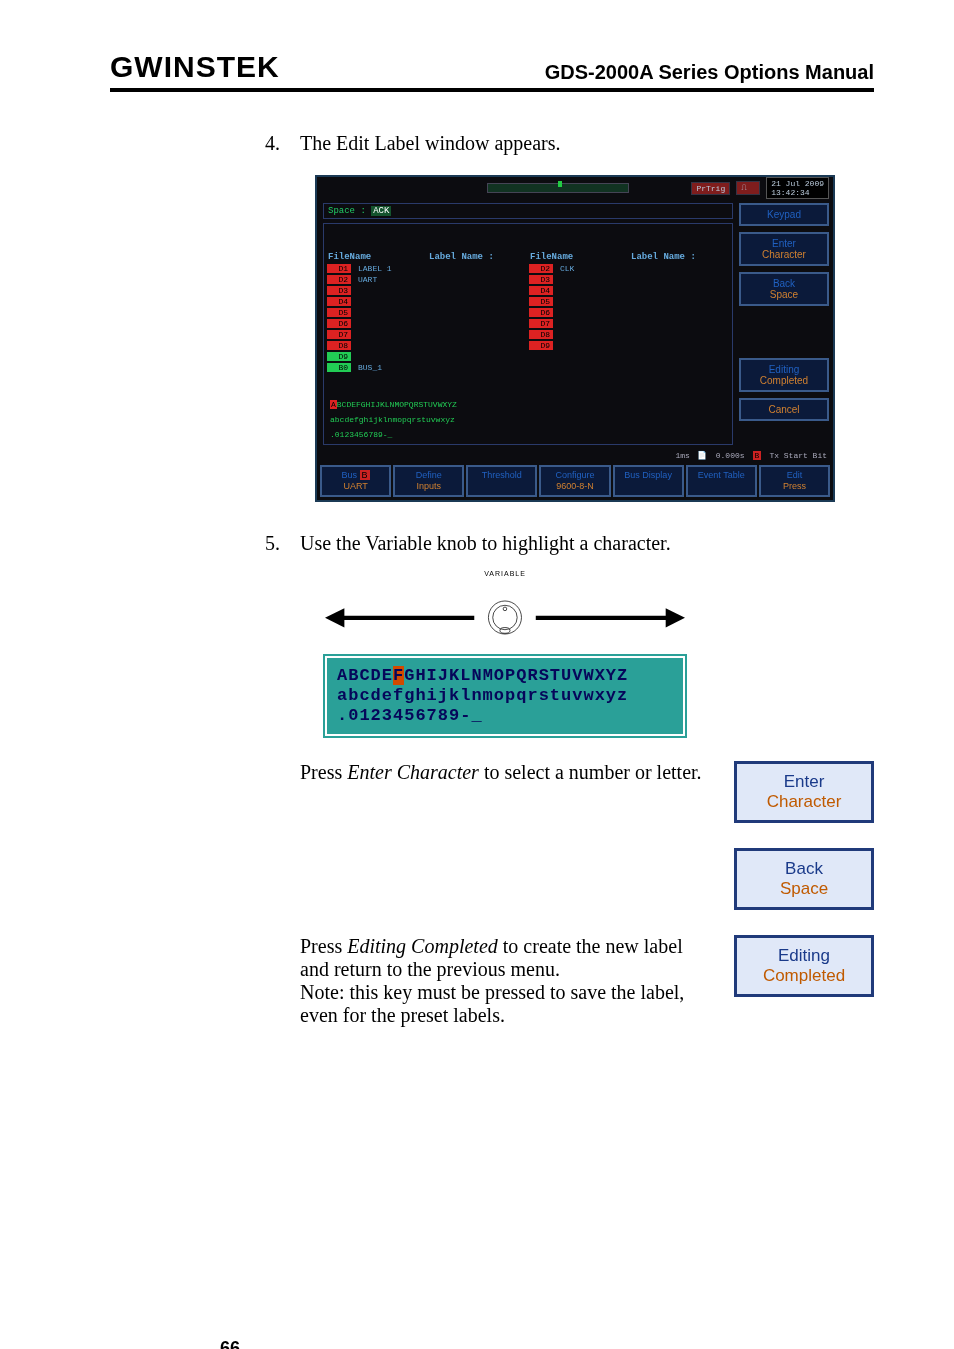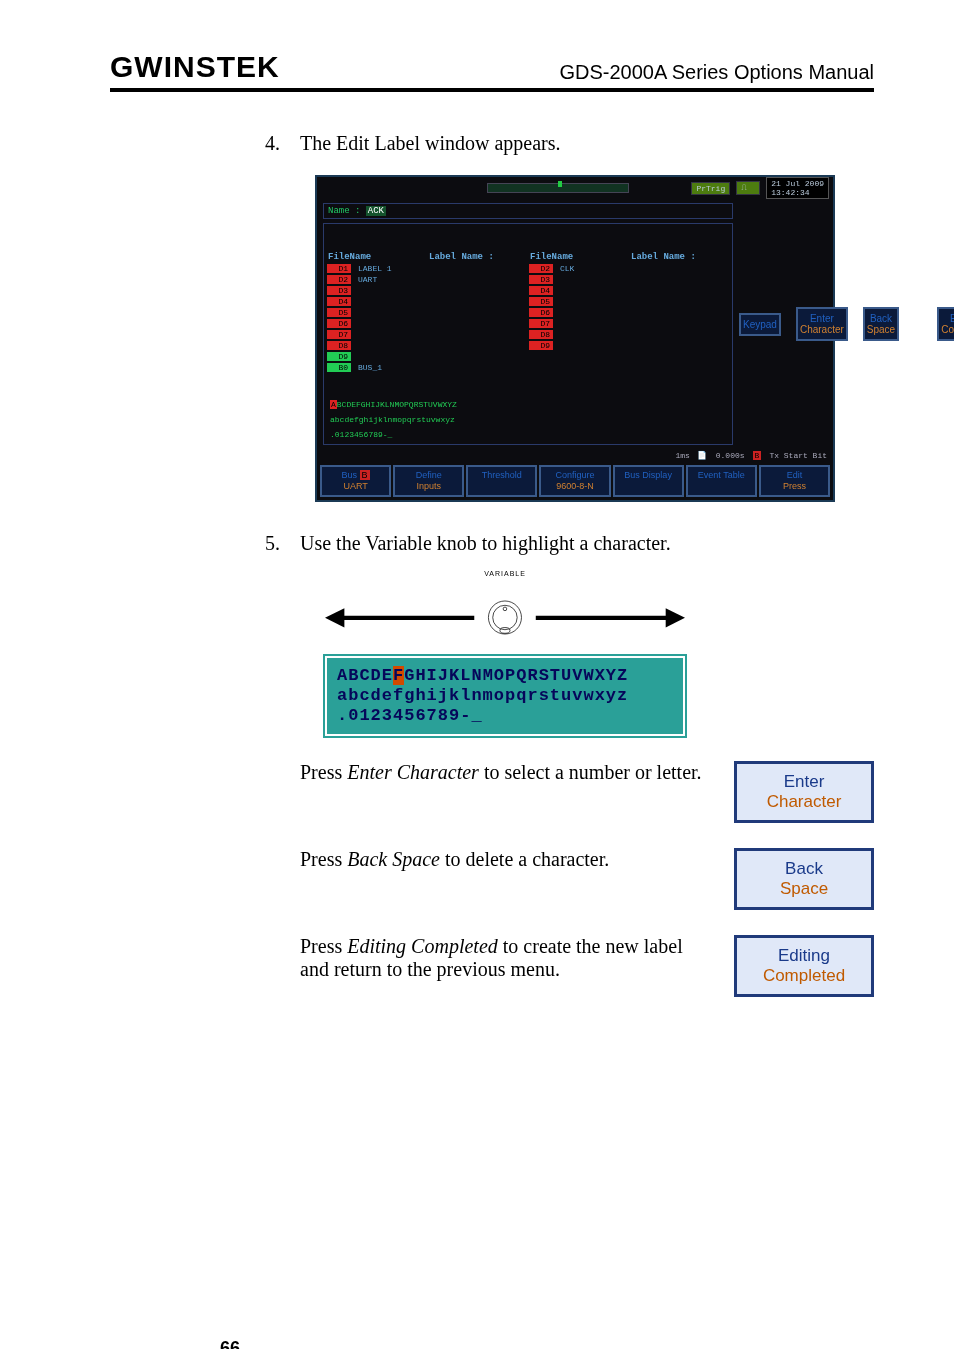--- a/index.html
+++ b/index.html
@@ -21,21 +21,21 @@
     margin-bottom: 40px;
   }
   .logo {
     font-family: Arial, sans-serif;
     font-weight: 900;
     font-size: 30px;
     letter-spacing: 1px;
   }
   .doc-title {
     font-family: Arial, sans-serif;
-    font-weight: normal;
+    font-weight: bold;
     font-size: 20px;
   }
   ol.steps {
     list-style: none;
     padding-left: 190px;
     margin: 0;
   }
   ol.steps > li {
     position: relative;
     margin-bottom: 30px;
@@ -50,38 +50,38 @@
     background: #0c0c10;
     border: 2px solid #1b3a55;
     font-family: "Courier New", monospace;
     font-size: 9px;
     color: #8fd0e8;
     box-sizing: border-box;
   }
   .ss-top {
     display: flex; justify-content: flex-end; align-items: center; height: 22px; padding-right: 4px; gap: 6px;
   }
-  .ss-top .top-box { background: #4d7c0f; border: 1px solid #334; padding: 1px 4px; font-size: 8px; color: #bcd; }
+  .ss-top .top-box { background: #7f1d1d; border: 1px solid #334; padding: 1px 4px; font-size: 8px; color: #bcd; }
   .ss-top .progress { width: 140px; height: 8px; background: #132; border: 1px solid #445; position: relative; margin-right: auto; margin-left: 170px;}
   .ss-top .prog-tick { position:absolute; top:-3px; left:50%; width:4px; height:6px; background:#2c4;}
   .ss-body { display: flex; }
   .ss-main { flex: 1; padding: 0 4px 4px 4px; }
   .name-bar { border: 1px solid #2a3a6a; padding: 2px 4px; margin: 4px 2px; color: #2c6; }
   .name-bar .ack { background:#14532d; color:#fff; padding:0 2px; }
   .inner-panel { border:1px solid #2a3a6a; padding:2px; margin:0 2px; }
   .cols { display:flex; }
   .col { flex:1; }
   .col-head { color:#6ad; font-weight:bold; padding:1px 2px;margin-top:25px; }
   .tag-row { display:flex; align-items:center; height:11px; }
   .tag { background:#d22; color:#000; padding:0 3px; margin:1px; font-size:8px; min-width:18px; text-align:right;}
   .tag.green { background:#2c5; }
   .lbl-txt { color:#6ad; margin-left:6px; font-size:8px;}
   .charrow { color:#2c5; padding:2px 4px; font-size:8px; line-height:11px; }
   .charrow .hl { background:#d22; color:#000; padding:0 1px;}
-  .ss-side { width: 90px; padding: 4px 4px 4px 0; display:flex; gap:15px;align-items:center;}
+  .ss-side { width: 90px; padding: 4px 4px 4px 0; display:flex; flex-direction:column; gap:6px;}
   .side-btn { background:#0b1a3a; border:2px solid #3a5a8a; color:#d08030; text-align:center; font-size:10px; padding:4px 2px; font-family:Arial,sans-serif; }
   .side-btn .t { color:#2060c0; display:block; }
   .ss-status { font-size:8px; color:#aab; padding:2px 6px; display:flex; gap:8px; justify-content:flex-end;}
   .ss-bottom { display:flex; padding:3px; gap:2px; }
   .bot-btn { flex:1; background:#0b1a3a; border:2px solid #3a5a8a; text-align:center; font-size:9px; padding:3px 1px; color:#2060c0; font-family:Arial,sans-serif; line-height:11px;}
   .bot-btn .o { color:#d08030; display:block; }
 
   .knob-figure {
     margin: 15px 0 25px 25px;
     width: 360px;
@@ -153,21 +153,21 @@
         <div class="progress">
               <span class="prog-tick"></span>
             </div>
         <span class="top-box">PrTrig</span>
         <span class="top-box" style="width:14px">⎍</span>
         <span class="top-box" style="background:#000;border-color:#555;line-height:9px;"><span>21 Jul 2009</span><br><span>13:42:34</span></span>
       </div>
       <div class="ss-body">
         <div class="ss-main">
           <div class="name-bar">
-            <span>Name :</span>
+            <span>Space :</span>
             <span class="ack">ACK</span>
           </div>
           <div class="inner-panel">
             <div class="cols">
               <div class="col">
                 <div style="display:flex">
                   <span class="col-head" style="flex:1">FileName</span>
                   <span class="col-head" style="flex:1">Label Name :</span>
                 </div>
                 <div id="left-rows">
@@ -305,29 +305,28 @@
 
     <div class="action-row">
       <div class="action-text"><span>Press </span><em>Enter Character</em><span> to select a number or letter.</span></div>
       <div class="softkey">
             <div class="l1">Enter</div>
             <div class="l2">Character</div>
           </div>
     </div>
 
     <div class="action-row">
-      <div class="action-text"><span>Press </span><em>Back Space</em><span> to delete a character.</span></div>
       <div class="softkey">
             <div class="l1">Back</div>
             <div class="l2">Space</div>
           </div>
     </div>
 
     <div class="action-row">
-      <div class="action-text"><span>Press </span><em>Editing Completed</em><span> to create the new label and return to the previous menu.</span><br></div>
+      <div class="action-text"><span>Press </span><em>Editing Completed</em><span> to create the new label and return to the previous menu.</span><br><span>Note: this key must be pressed to save the label, even for the preset labels.</span></div>
       <div class="softkey">
             <div class="l1">Editing</div>
             <div class="l2">Completed</div>
           </div>
     </div>
   </li>
 </ol>
 
 <div class="page-num">66</div>
 </div>

